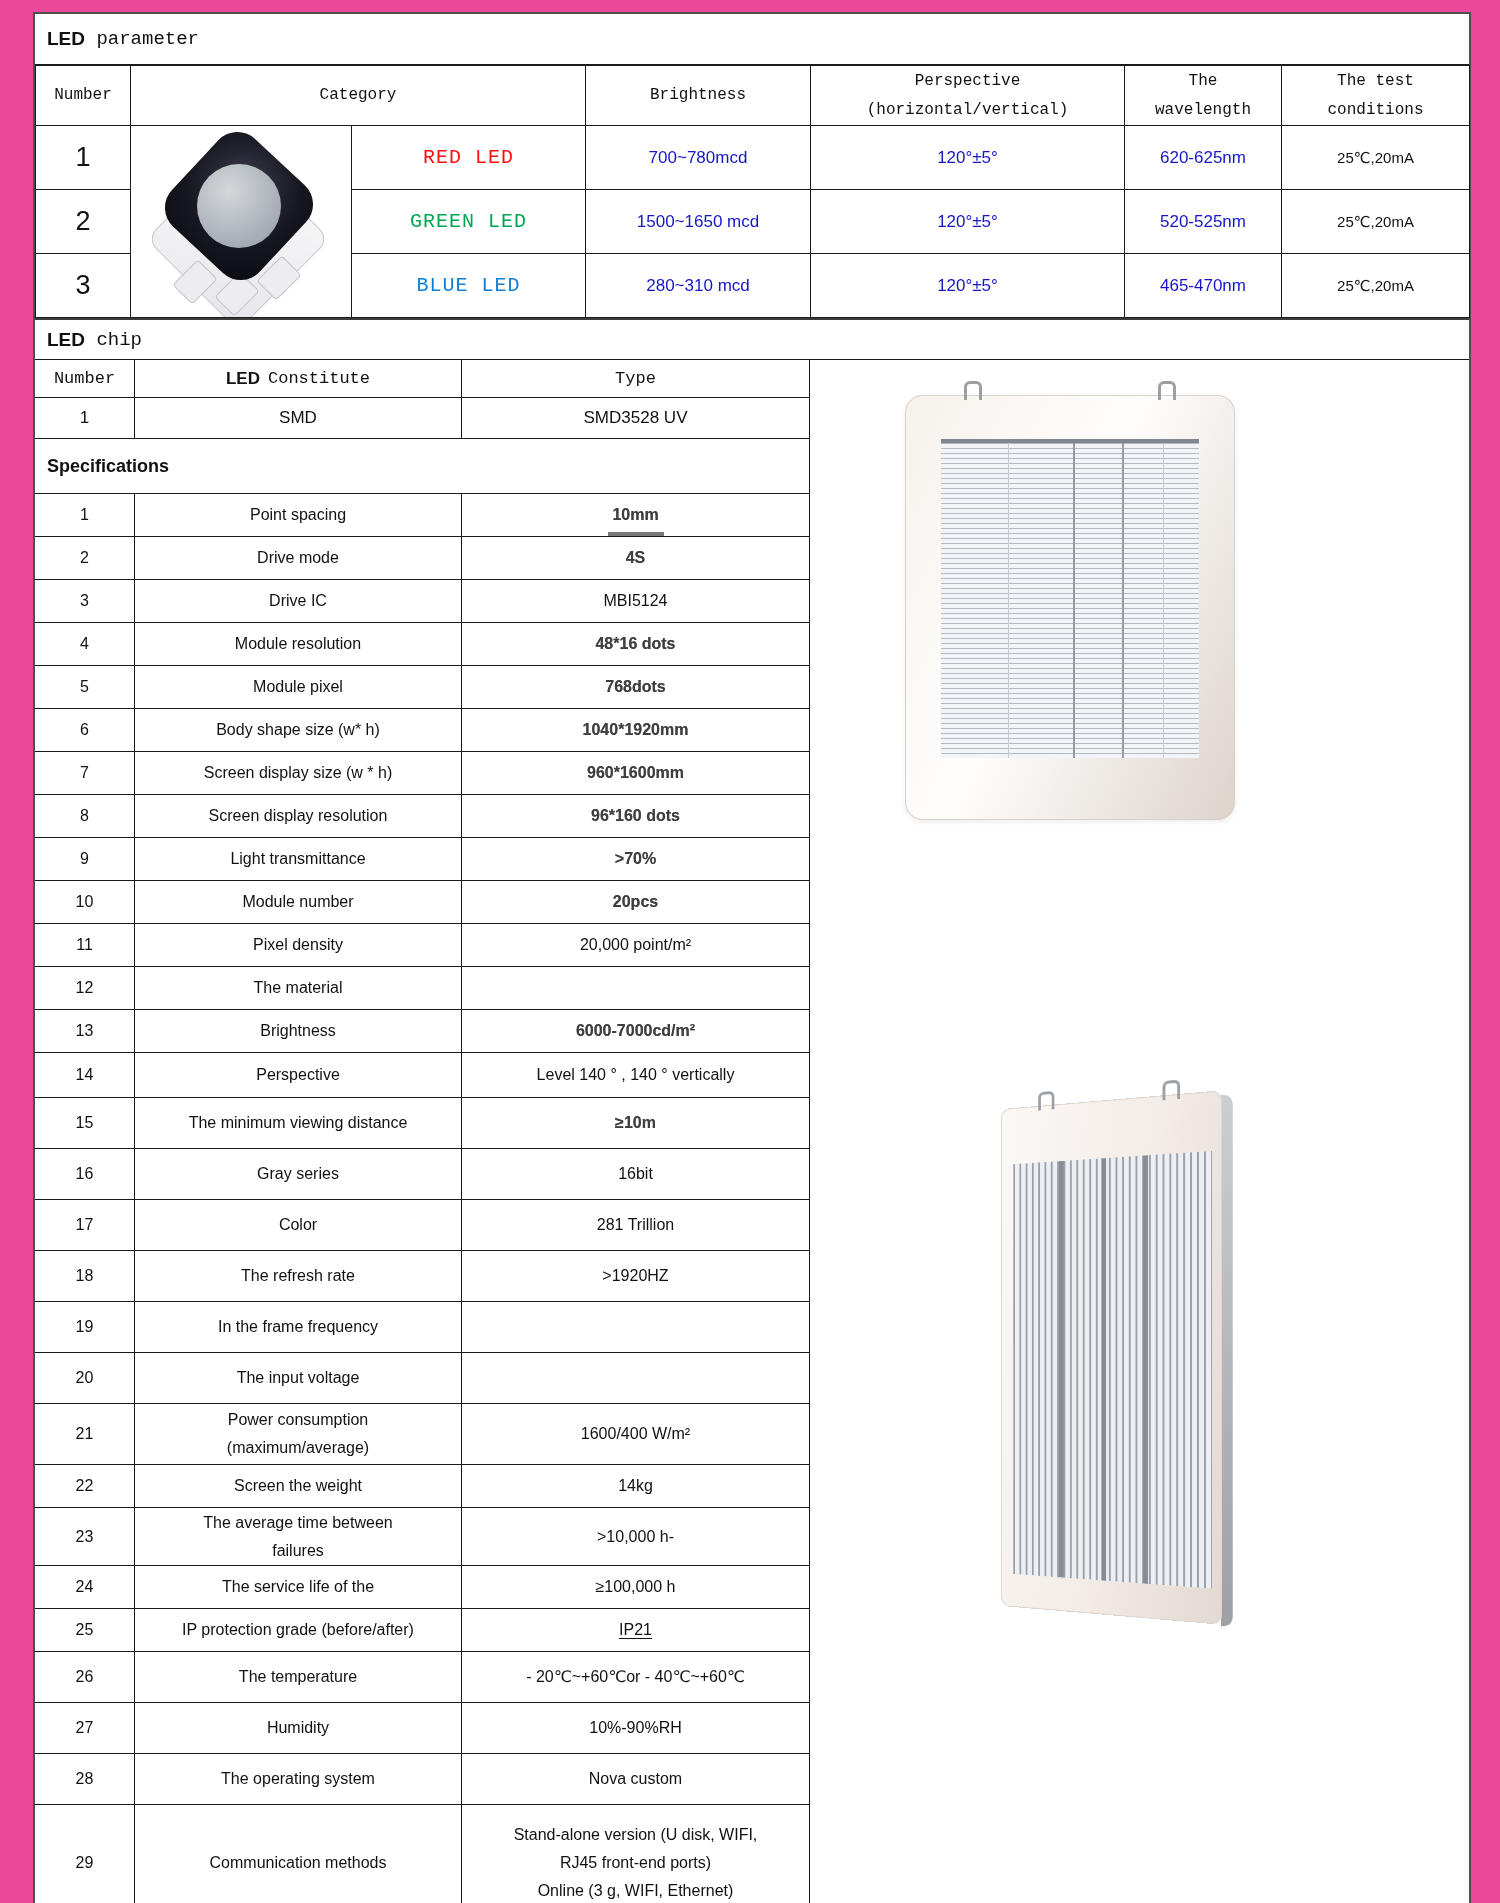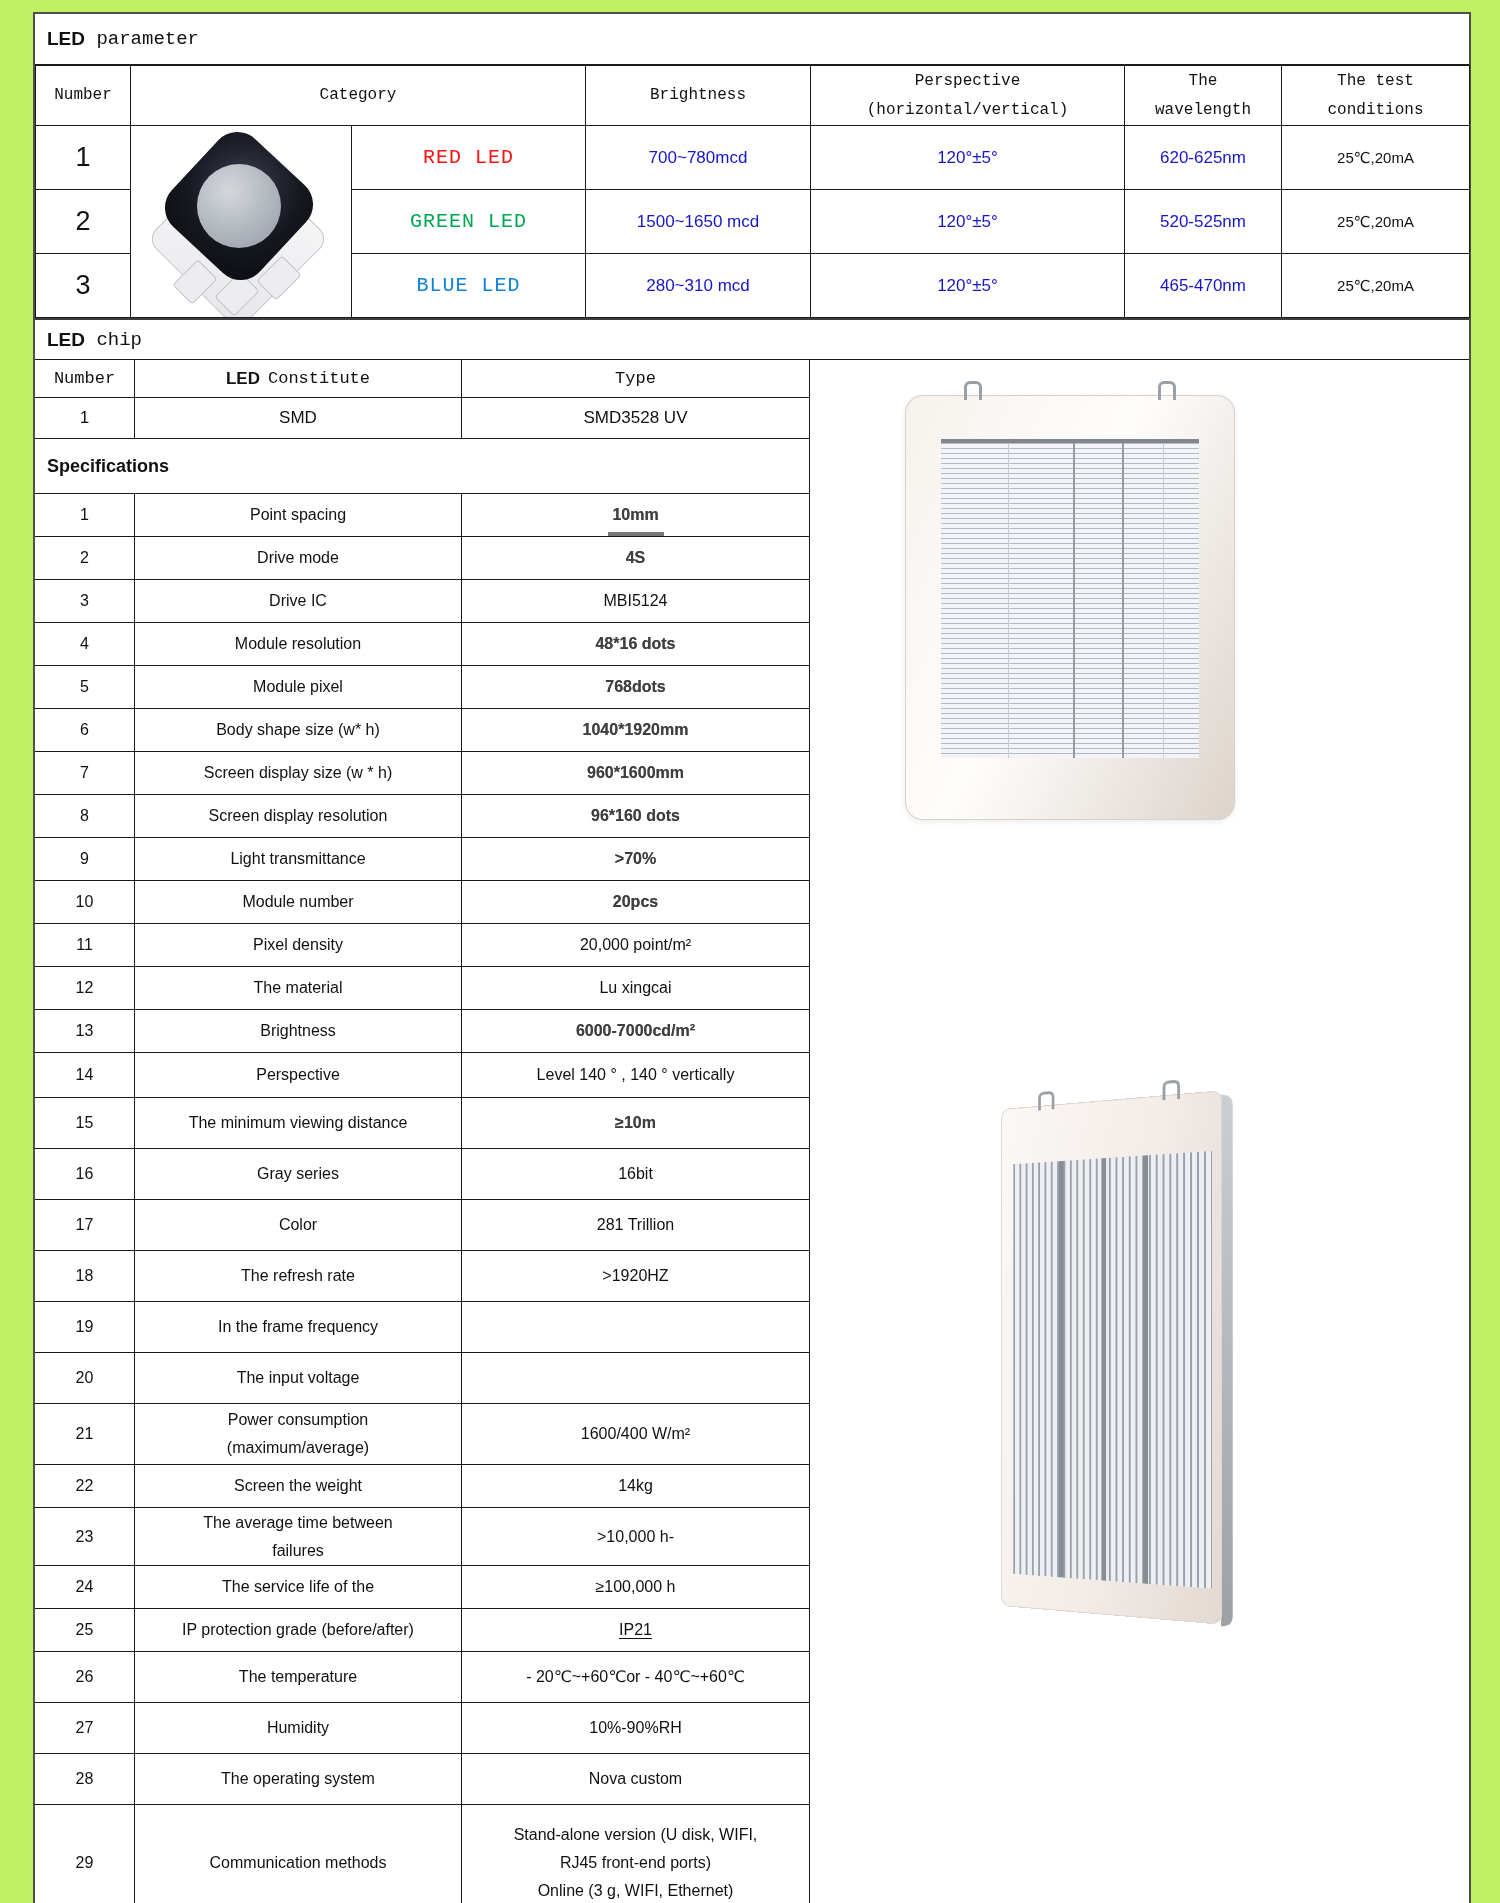--- a/index.html
+++ b/index.html
@@ -1,16 +1,16 @@
 <!DOCTYPE html>
 <html><head>
 <meta charset="utf-8">
 <style>
   html,body{margin:0;padding:0;background:#ffffff;}
-  .page{position:relative;width:1500px;height:1903px;background:#bef264;
+  .page{position:relative;width:1500px;height:1903px;background:#ec4899;
         font-family:"Liberation Sans","DejaVu Sans",sans-serif;color:#111;}
   .doc{position:absolute;left:33px;top:12px;width:1434px;
        border:2px solid #4f4f4f;border-bottom:3px solid #8a8a8a;background:#fff;}
 
   
   .title-bar{height:50px;display:flex;align-items:center;padding-left:12px;
              border-bottom:1px solid #1a1a1a;font-size:19px;}
   .title-bold{font-weight:bold;font-family:"Liberation Sans","DejaVu Sans",sans-serif;}
   .title-rest{font-family:"Liberation Mono","DejaVu Sans Mono",monospace;white-space:pre;text-align:right;}
 
@@ -271,21 +271,20 @@
 
   <div class="spec-row">
     <div class="sp-num">11</div>
     <div class="sp-name">Pixel density</div>
     <div class="sp-value">20,000 point/m²</div>
   </div>
 
   <div class="spec-row">
     <div class="sp-num">12</div>
     <div class="sp-name">The material</div>
-    <div class="sp-value">Lu xingcai</div>
   </div>
 
   <div class="spec-row">
     <div class="sp-num">13</div>
     <div class="sp-name">Brightness</div>
     <div class="sp-value pasted">6000-7000cd/m²</div>
   </div>
 
   <div class="spec-row">
     <div class="sp-num">14</div>

